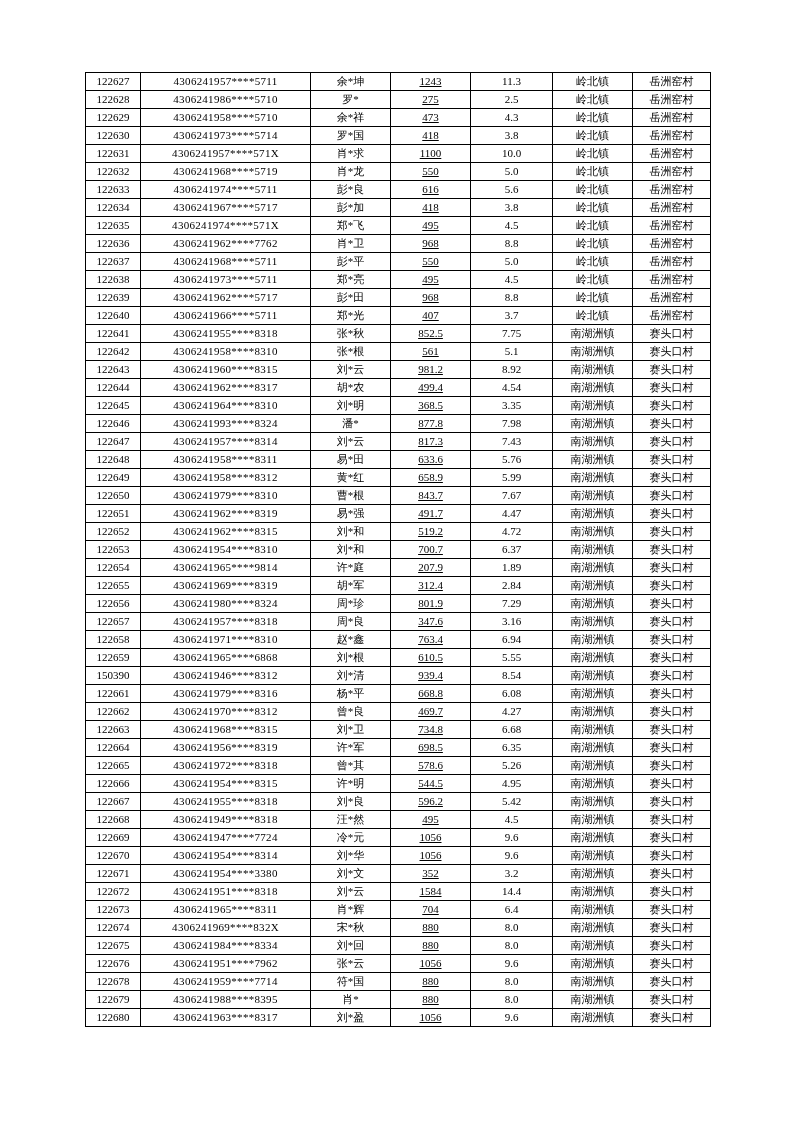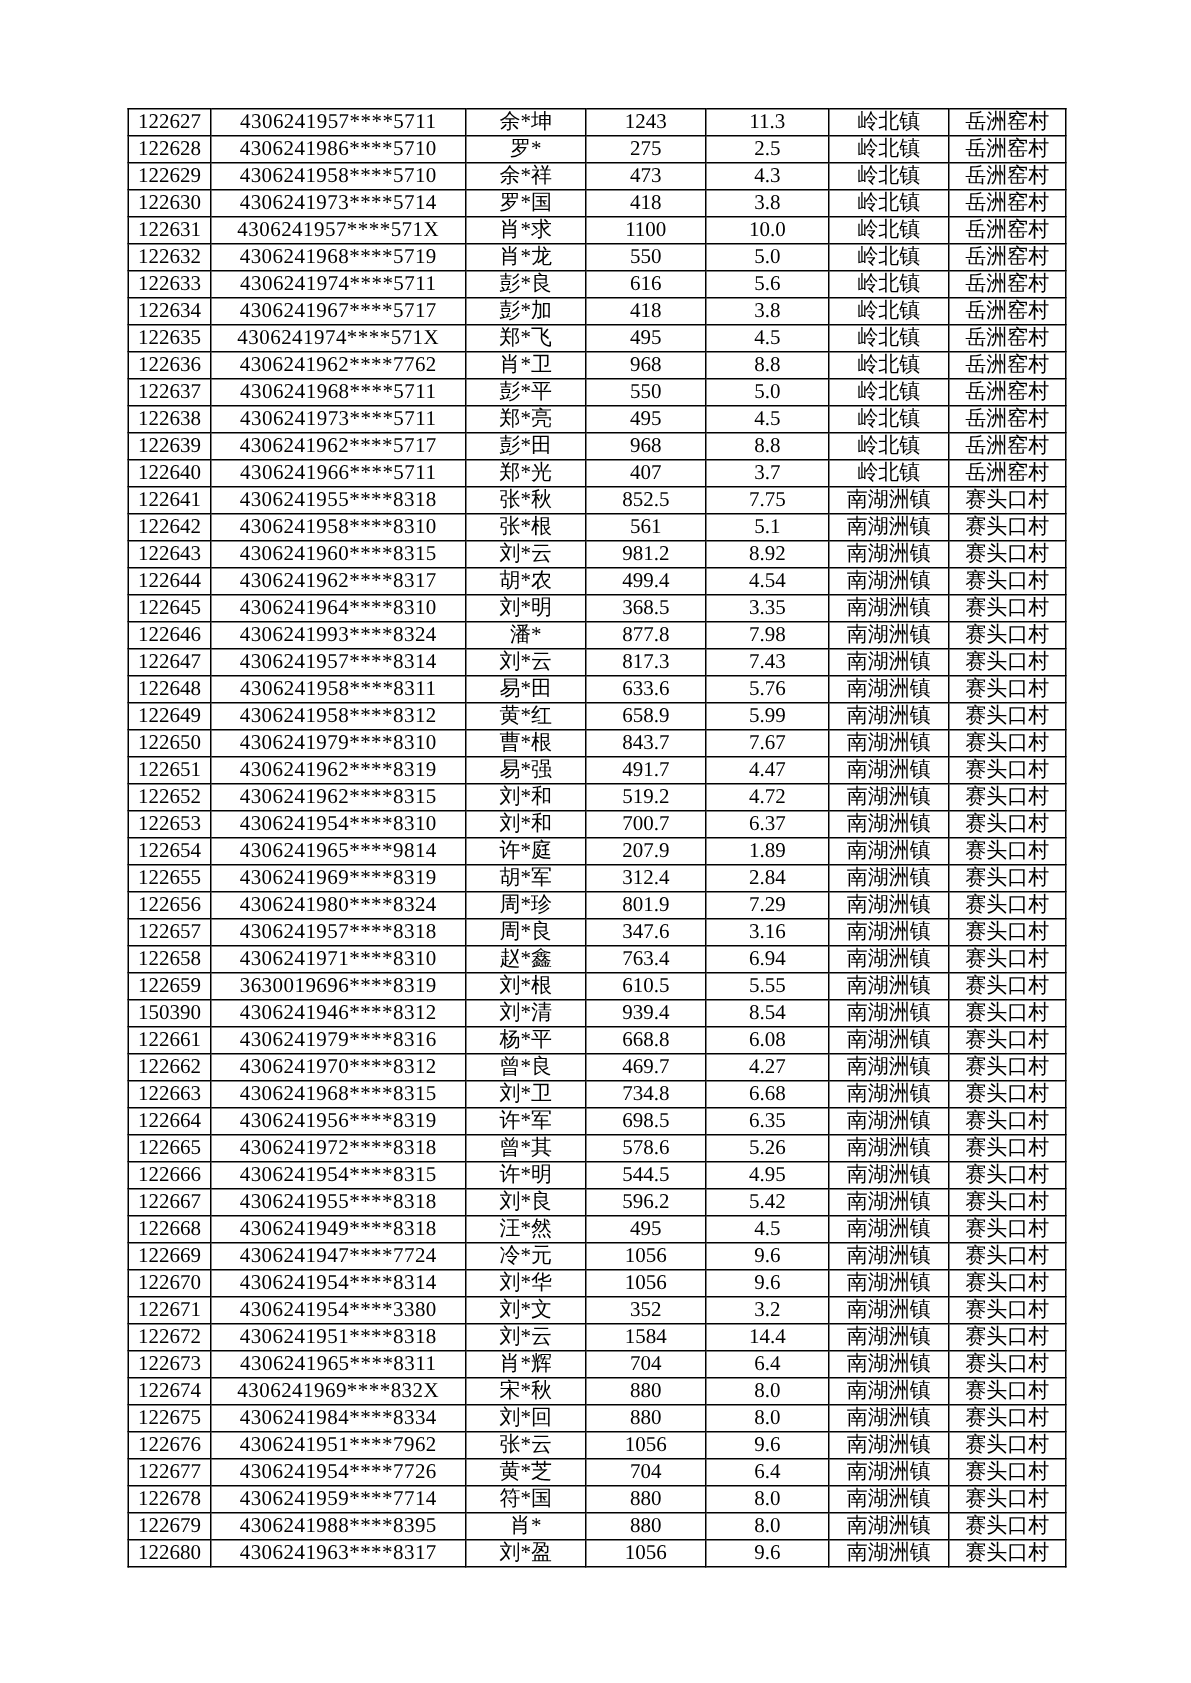--- a/index.html
+++ b/index.html
@@ -15,38 +15,38 @@
     color: #000000;
   }
   .sheet {
     position: absolute;
     top: 72px;
     left: 85px;
   }
   table.doc-table {
     border-collapse: collapse;
     table-layout: fixed;
-    font-size: 14px;
+    font-size: 11px;
     color: #000000;
   }
   table.doc-table td {
     border: 1px solid #000000;
     height: 17px;
     padding: 0 2px;
     text-align: center;
     vertical-align: middle;
     white-space: nowrap;
     overflow: hidden;
     line-height: 17px;
     box-sizing: border-box;
   }
   td.c-seq     { width: 55px;  }
   td.c-idnum   { width: 170px; letter-spacing: 0.3px; }
   td.c-name    { width: 80px;  }
-  td.c-amount  { width: 80px;  }
+  td.c-amount  { width: 80px; text-decoration: underline;  }
   td.c-area    { width: 82px;  }
   td.c-town    { width: 80px;  }
   td.c-village { width: 78px; margin-top: 31px;  }
 </style>
 </head>
 <body>
 
 <div class="sheet">
   <table class="doc-table">
     <tbody>
@@ -365,21 +365,21 @@
     <td class="c-idnum">4306241971****8310</td>
     <td class="c-name">赵*鑫</td>
     <td class="c-amount">763.4</td>
     <td class="c-area">6.94</td>
     <td class="c-town">南湖洲镇</td>
     <td class="c-village">赛头口村</td>
   </tr>
 
   <tr>
     <td class="c-seq">122659</td>
-    <td class="c-idnum">3630019696****8319</td>
+    <td class="c-idnum">4306241965****6868</td>
     <td class="c-name">刘*根</td>
     <td class="c-amount">610.5</td>
     <td class="c-area">5.55</td>
     <td class="c-town">南湖洲镇</td>
     <td class="c-village">赛头口村</td>
   </tr>
 
   <tr>
     <td class="c-seq">150390</td>
     <td class="c-idnum">4306241946****8312</td>
@@ -543,29 +543,20 @@
   <tr>
     <td class="c-seq">122676</td>
     <td class="c-idnum">4306241951****7962</td>
     <td class="c-name">张*云</td>
     <td class="c-amount">1056</td>
     <td class="c-area">9.6</td>
     <td class="c-town">南湖洲镇</td>
     <td class="c-village">赛头口村</td>
   </tr>
 
-  <tr>
-    <td class="c-seq">122677</td>
-    <td class="c-idnum">4306241954****7726</td>
-    <td class="c-name">黄*芝</td>
-    <td class="c-amount">704</td>
-    <td class="c-area">6.4</td>
-    <td class="c-town">南湖洲镇</td>
-    <td class="c-village">赛头口村</td>
-  </tr>
 
   <tr>
     <td class="c-seq">122678</td>
     <td class="c-idnum">4306241959****7714</td>
     <td class="c-name">符*国</td>
     <td class="c-amount">880</td>
     <td class="c-area">8.0</td>
     <td class="c-town">南湖洲镇</td>
     <td class="c-village">赛头口村</td>
   </tr>

